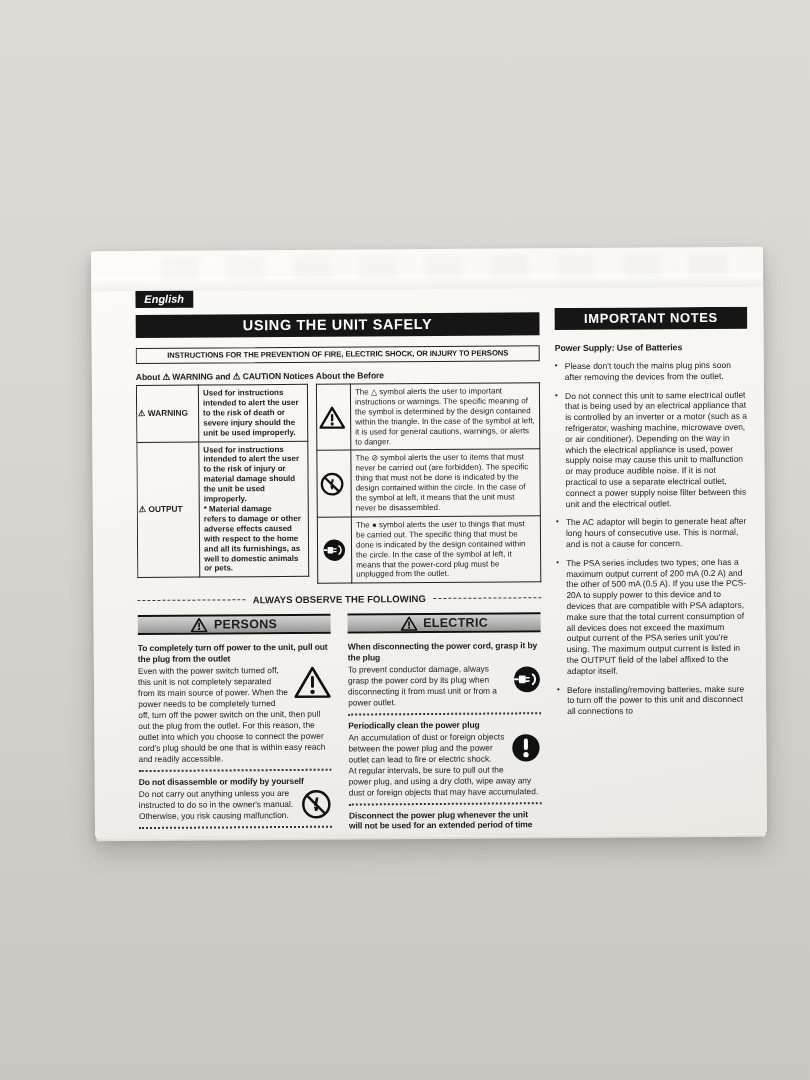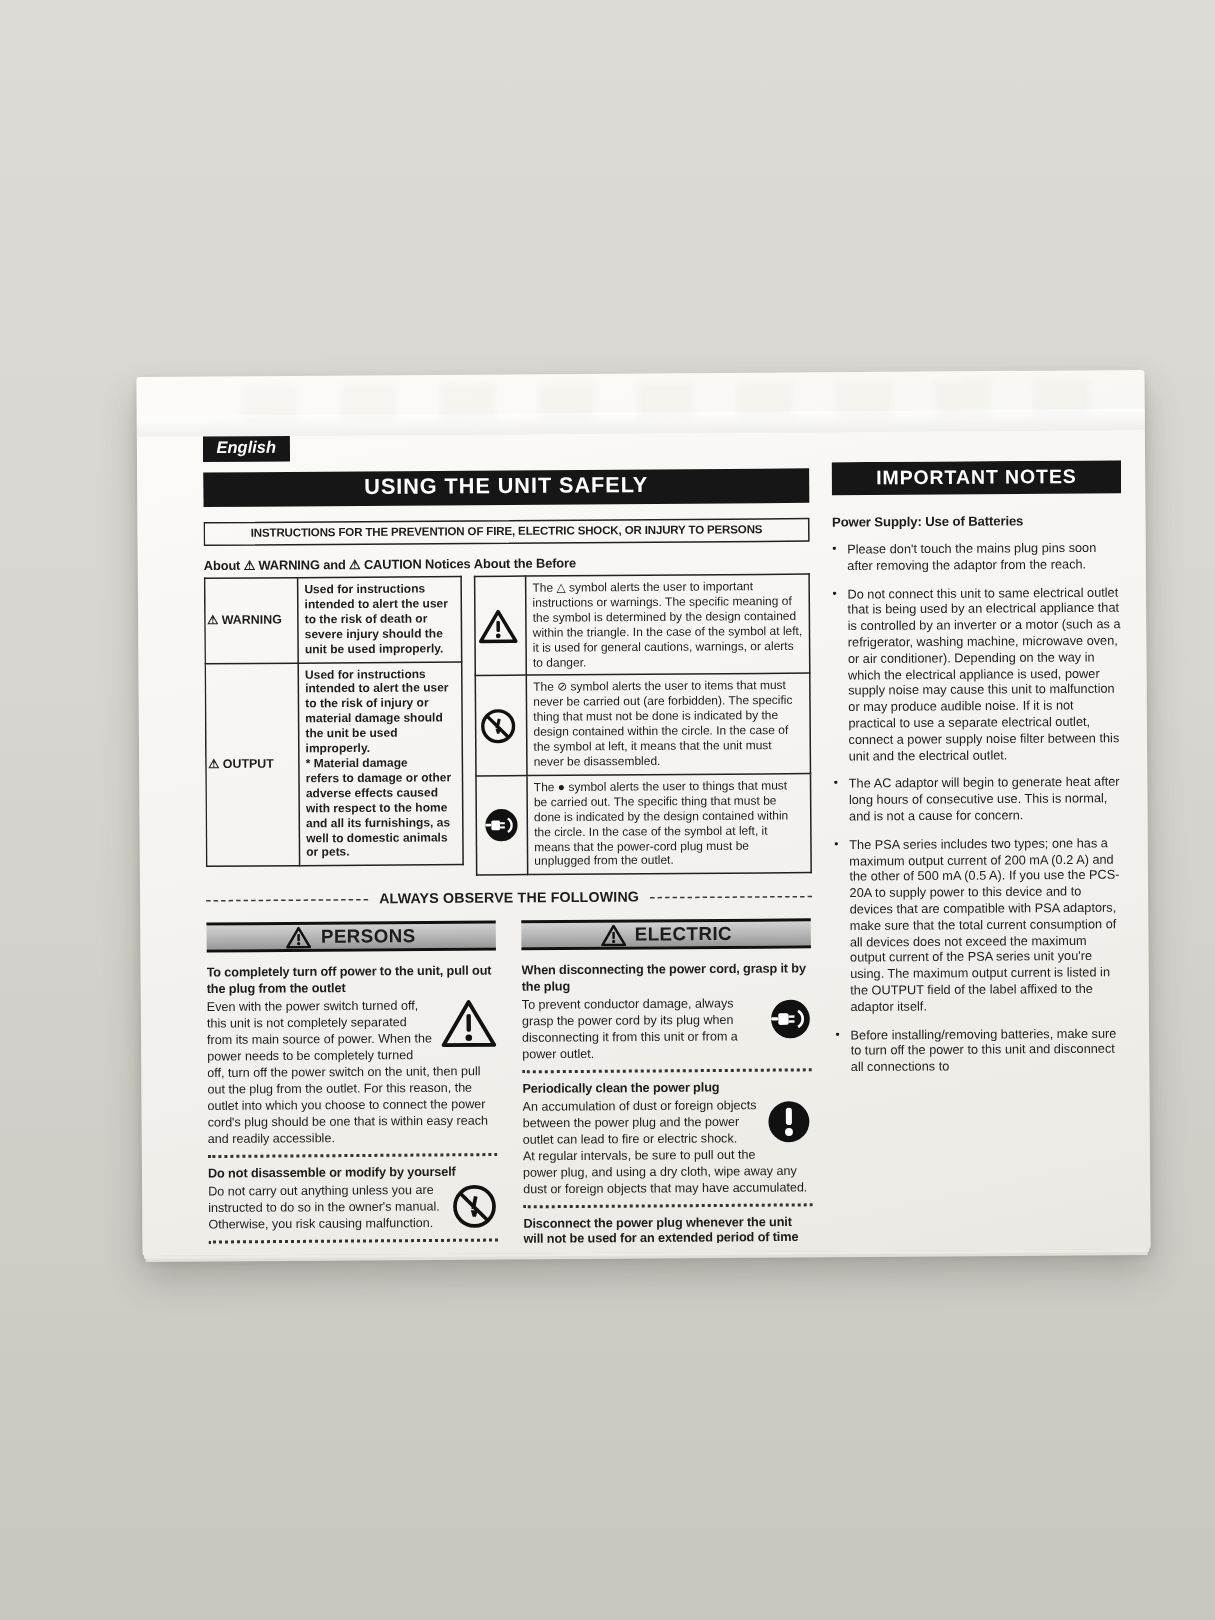--- a/index.html
+++ b/index.html
@@ -223,21 +223,21 @@
                       <circle cx="55" cy="50" r="43" fill="#111"></circle>
                       <g fill="#fff">
                         <rect x="28" y="37" width="23" height="26" rx="4"></rect>
                         <rect x="51" y="42" width="13" height="5.5"></rect>
                         <rect x="51" y="53" width="13" height="5.5"></rect>
                         <rect x="12" y="46" width="16" height="7" rx="3"></rect>
                       </g>
                       <path d="M72 32 a21 21 0 0 1 0 36" stroke="#fff" stroke-width="6" fill="none"></path>
                     </svg>
                 </span>
-                <span>To prevent conductor damage, always grasp the power cord by its plug when disconnecting it from this unit or from a power outlet.</span>
+                <span>To prevent conductor damage, always grasp the power cord by its plug when disconnecting it from must unit or from a power outlet.</span>
               </div>
               <div class="rule"></div>
               <div class="item-title">Periodically clean the power plug</div>
               <div class="item-body">
                 <span class="ficon">
                   <svg width="31" height="31" viewBox="0 0 100 100">
                       <circle cx="50" cy="50" r="44" fill="#111"></circle>
                       <rect x="43.5" y="20" width="13" height="37" rx="6" fill="#fff"></rect>
                       <circle cx="50" cy="72" r="8.5" fill="#fff"></circle>
                     </svg>
@@ -252,21 +252,21 @@
 
         </div>
       </div>
 
       <div class="sidebar">
         <div class="black-bar">IMPORTANT NOTES</div>
         <div class="sb-head">Power Supply: Use of Batteries</div>
         <div class="sb-list">
           <div class="sb-item">
             <span class="m">•</span>
-            <span>Please don't touch the mains plug pins soon after removing the adaptor from the reach.</span>
+            <span>Please don't touch the mains plug pins soon after removing the devices from the outlet.</span>
           </div>
           <div class="sb-item">
             <span class="m">•</span>
             <span>Do not connect this unit to same electrical outlet that is being used by an electrical appliance that is controlled by an inverter or a motor (such as a refrigerator, washing machine, microwave oven, or air conditioner). Depending on the way in which the electrical appliance is used, power supply noise may cause this unit to malfunction or may produce audible noise. If it is not practical to use a separate electrical outlet, connect a power supply noise filter between this unit and the electrical outlet.</span>
           </div>
           <div class="sb-item">
             <span class="m">•</span>
             <span>The AC adaptor will begin to generate heat after long hours of consecutive use. This is normal, and is not a cause for concern.</span>
           </div>
           <div class="sb-item">

